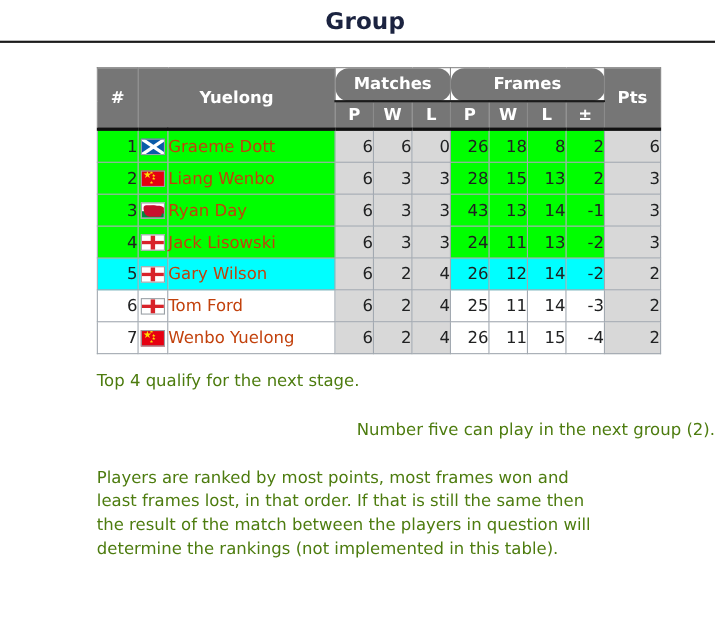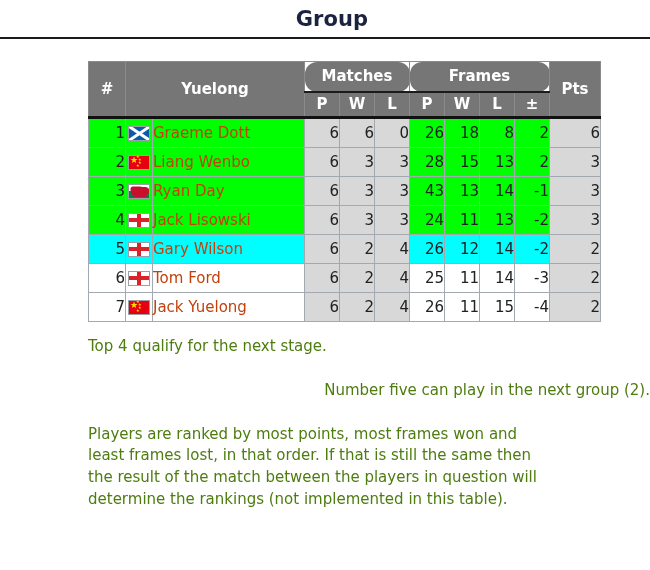--- a/index.html
+++ b/index.html
@@ -326,21 +326,21 @@
             <td class="c-stat bg-grey">4</td>
             <td class="c-stat bg-white">25</td>
             <td class="c-stat bg-white">11</td>
             <td class="c-stat bg-white">14</td>
             <td class="c-stat bg-white">-3</td>
             <td class="c-pts bg-grey">2</td>
           </tr>
           <tr>
             <td class="c-rank bg-white">7</td>
             <td class="c-flag bg-white"><span class="flag flag-china"><span class="star-big">★</span><span class="star-s star-s1">★</span><span class="star-s star-s2">★</span><span class="star-s star-s3">★</span><span class="star-s star-s4">★</span></span></td>
-            <td class="c-name bg-white"><a class="plink visited">Jack Yuelong</a></td>
+            <td class="c-name bg-white"><a class="plink visited">Wenbo Yuelong</a></td>
             <td class="c-stat bg-grey">6</td>
             <td class="c-stat bg-grey">2</td>
             <td class="c-stat bg-grey">4</td>
             <td class="c-stat bg-white">26</td>
             <td class="c-stat bg-white">11</td>
             <td class="c-stat bg-white">15</td>
             <td class="c-stat bg-white">-4</td>
             <td class="c-pts bg-grey">2</td>
           </tr>
         </tbody>

